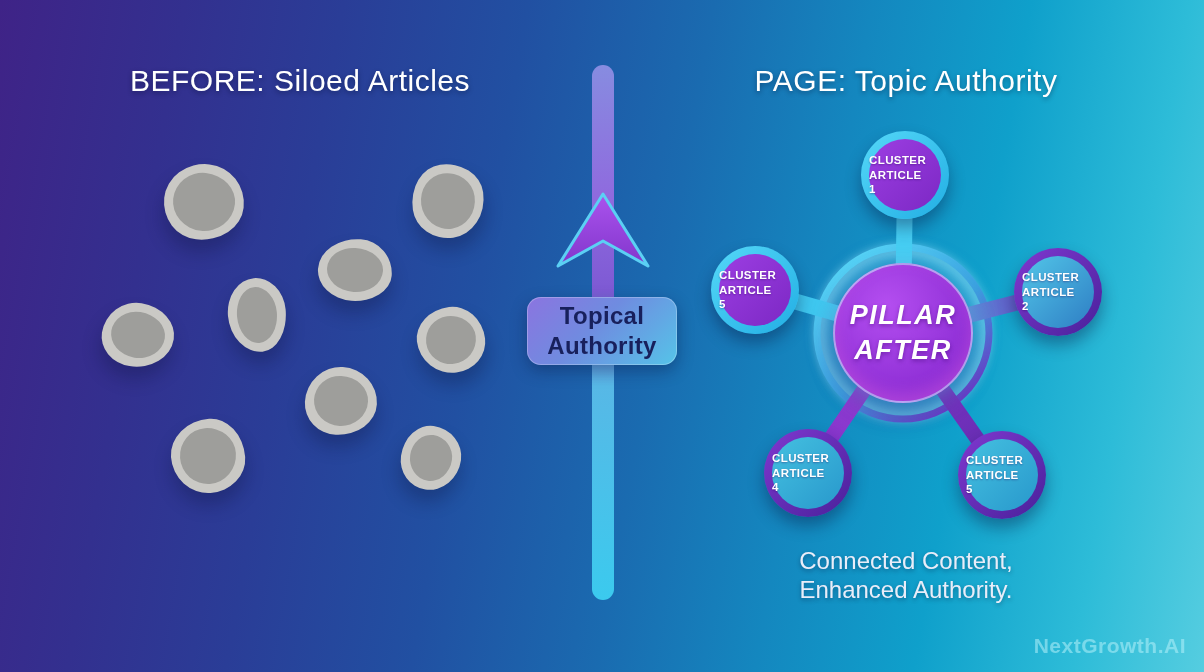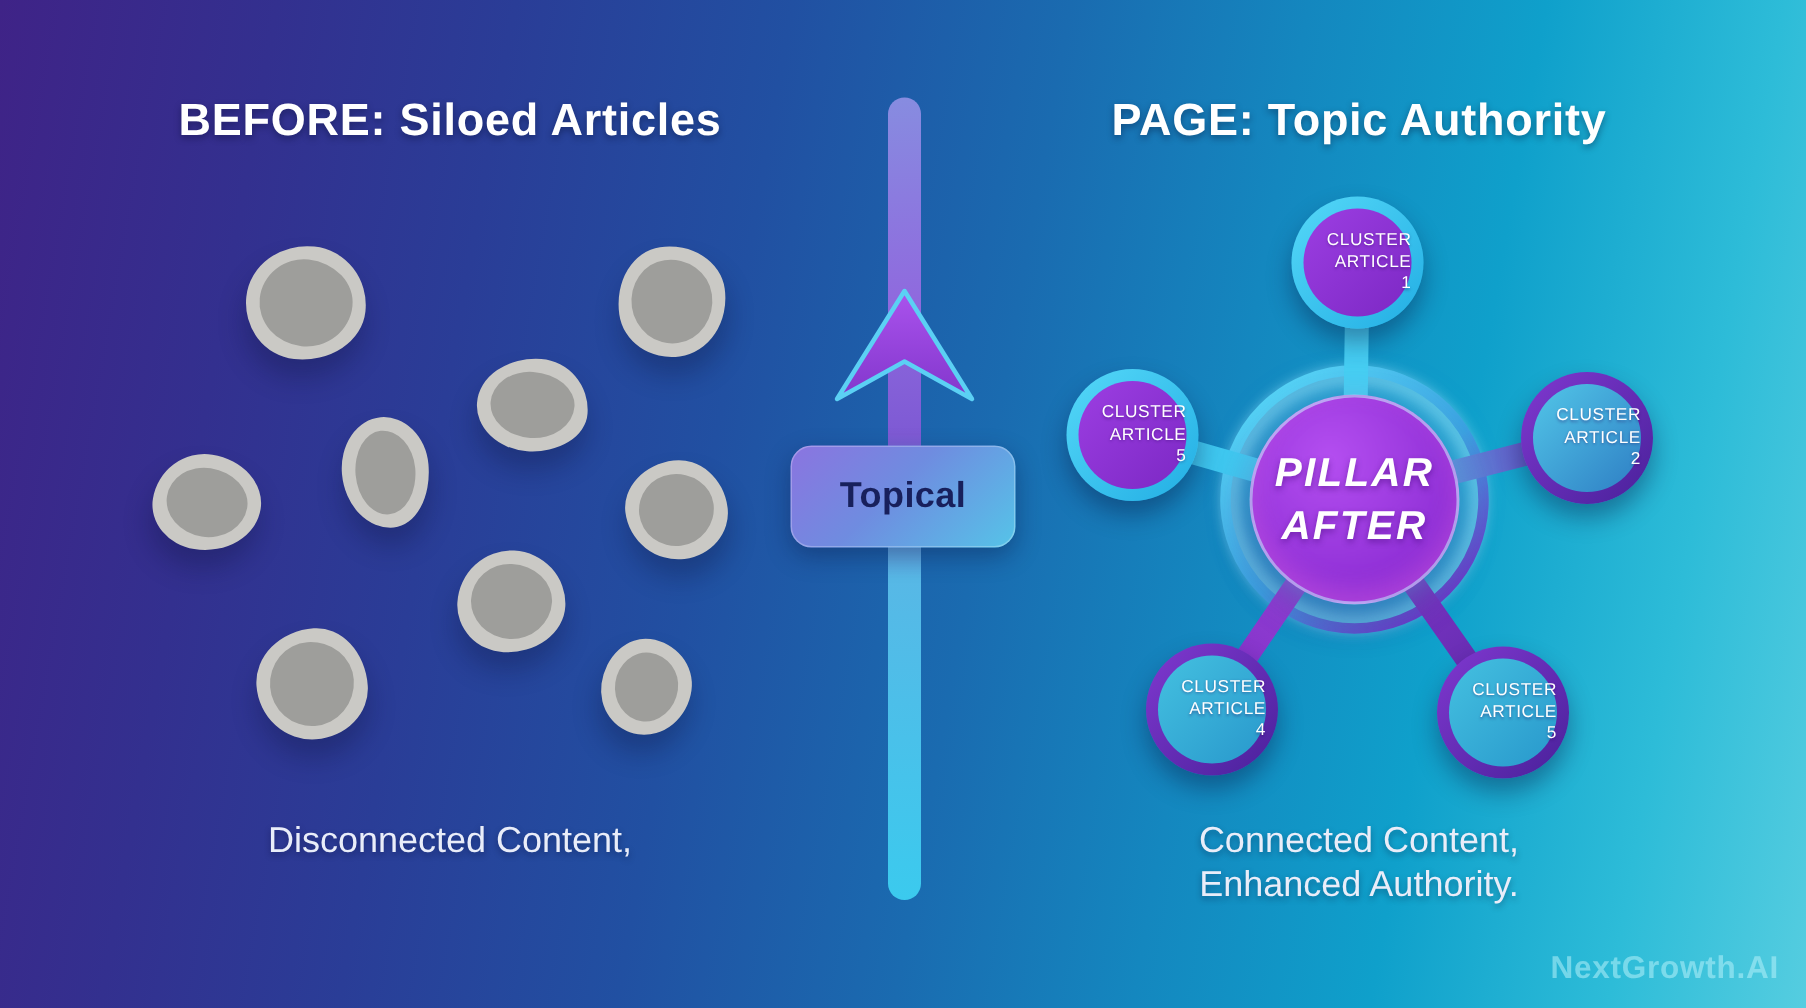--- a/index.html
+++ b/index.html
@@ -12,22 +12,22 @@
       #1a6bb0 54%, #1487bf 66%, #0fa0cb 78%, #2dbcd8 90%, #55cde0 100%);
   }
   .abs { position:absolute; }
 
   
   .heading {
     width:600px; text-align:center; color:#ffffff;
     font-size:30px; letter-spacing:0.5px;
     text-shadow:0 2px 5px rgba(5,10,40,0.4);
   }
-  .heading .hd-bold { font-weight:700; }
-  .heading .hd-reg  { font-weight:700; }
+  .heading .hd-bold { font-weight:400; }
+  .heading .hd-reg  { font-weight:400; }
 
   
   .blob {
     position:absolute; background:#cac9c5;
     box-shadow:0 12px 18px rgba(12,14,50,0.28);
   }
   .blob-core {
     position:absolute; inset:9px; background:#9e9e9b;
     border-radius:48% 52% 50% 50% / 50% 48% 52% 50%;
   }
@@ -61,22 +61,22 @@
     color:#ffffff; font-size:27px; font-weight:800; letter-spacing:1.5px; line-height:1.3;
     text-shadow:0 2px 4px rgba(60,0,110,0.45);
     font-style:italic;
   }
   .cluster {
     position:absolute; width:88px; height:88px; border-radius:50%;
     box-shadow:0 9px 16px rgba(8,18,60,0.38);
   }
   .cluster-inner {
     position:absolute; inset:8px; border-radius:50%;
-    display:flex; flex-direction:column; align-items:flex-end; justify-content:center;
-    color:#ffffff; font-size:11.5px; font-weight:400; letter-spacing:0.4px;
+    display:flex; flex-direction:column; align-items:flex-start; justify-content:center;
+    color:#ffffff; font-size:11.5px; font-weight:700; letter-spacing:0.4px;
     line-height:1.3; text-align:center;
     text-shadow:0 1px 2px rgba(40,0,90,0.4);
   }
   .ring-cyan   { background:linear-gradient(135deg,#55d8f8 0%, #22aee4 100%); }
   .ring-purple { background:linear-gradient(135deg,#8038d0 0%, #49219a 100%); }
   .core-purple { background:linear-gradient(135deg,#9c3ee2 0%, #7c28c4 100%); }
   .core-blue   { background:linear-gradient(135deg,#52c6e8 0%, #2e7ec4 100%); }
   .core-teal   { background:linear-gradient(135deg,#44c0e0 0%, #2898cc 100%); }
 
   
@@ -168,20 +168,21 @@
 
   <line x1="903" y1="320" x2="905" y2="185" stroke="#45cdf2" stroke-width="16" stroke-linecap="round"></line>
   <line x1="895" y1="330" x2="762" y2="292" stroke="#3fc8f0" stroke-width="16" stroke-linecap="round"></line>
   <line x1="910" y1="330" x2="1050" y2="294" stroke="url(#spokeRight)" stroke-width="16" stroke-linecap="round"></line>
   <line x1="898" y1="340" x2="812" y2="466" stroke="url(#spokeBL)" stroke-width="15" stroke-linecap="round"></line>
   <line x1="908" y1="340" x2="997" y2="467" stroke="url(#spokeBR)" stroke-width="15" stroke-linecap="round"></line>
 </svg>
 
 <div class="abs authority-box">
   <div>Topical</div>
+  <div>Authority</div>
 </div>
 
 <div class="abs pillar">
   <div>PILLAR</div>
   <div>AFTER</div>
 </div>
 
 <div class="cluster ring-cyan" style="left:861px; top:131px;">
   <div class="cluster-inner core-purple">
     <div>CLUSTER</div>
@@ -212,20 +213,19 @@
 </div>
 <div class="cluster ring-cyan" style="left:711px; top:246px;">
   <div class="cluster-inner core-purple">
     <div>CLUSTER</div>
     <div>ARTICLE</div>
     <div>5</div>
   </div>
 </div>
 
 <div class="abs caption" style="left:0; top:546px;">
-  <div>Disconnected Content,</div>
 </div>
 <div class="abs caption" style="left:606px; top:546px;">
   <div>Connected Content,</div>
   <div>Enhanced Authority.</div>
 </div>
 
 <div class="abs watermark">NextGrowth.AI</div>
 
 </body></html>

